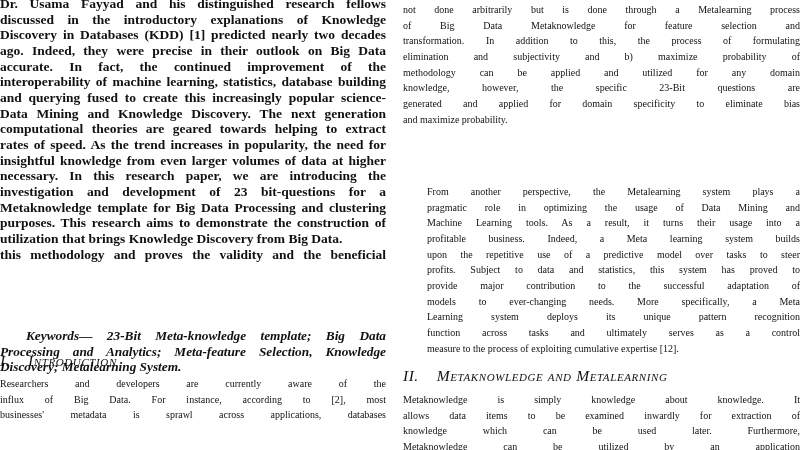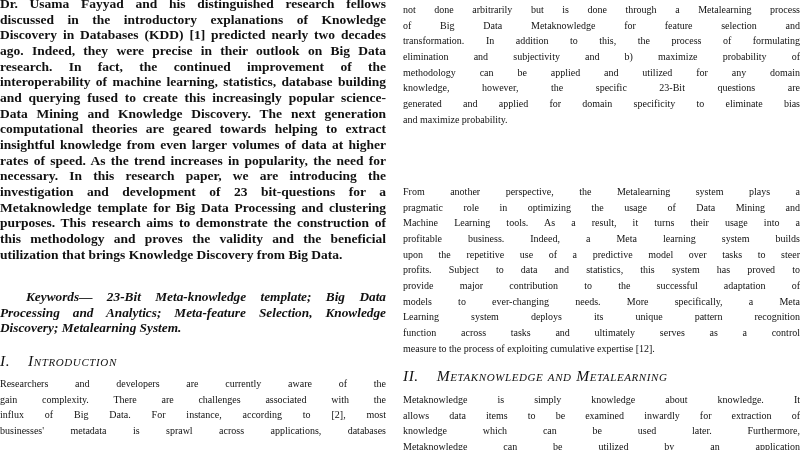--- a/index.html
+++ b/index.html
@@ -22,26 +22,26 @@
     text-align-last: justify;
     height: 15.67px;
     line-height: 15.67px;
     overflow: hidden;
     white-space: normal;
   }
   .para-end { text-align-last: left; }
 
   .abstract  { font-weight: bold; font-size: 13.5px; top: -4px; }
   .keywords  { font-weight: bold; font-style: italic; font-size: 13.3px; top: 289px; }
-  .keywords .line:first-child { text-indent: 26px; }
+  .keywords .line:first-child { text-indent: 26px; margin-top: 39px; }
 
   .body-text { font-size: 10px; }
   .intro { top: 376px; }
   .para1 { top: 2px; }
-  .para2 { top: 184px; }
+  .para2 { top: 184px; margin-left: 24px; }
   .para3 { top: 392px; }
 
   .section-heading {
     position: absolute; left: 0; right: 0;
     text-align: left;
     font-size: 15.5px;
     line-height: 16px;
     white-space: nowrap;
     font-style: italic;
   }
@@ -54,48 +54,47 @@
 <body>
 
 <div class="page">
 
   <div class="col" id="left-col">
     <div class="tblock abstract">
         <div class="line">Dr. Usama Fayyad and his distinguished research fellows</div>
         <div class="line">discussed in the introductory explanations of Knowledge</div>
         <div class="line">Discovery in Databases (KDD) [1] predicted nearly two decades</div>
         <div class="line">ago. Indeed, they were precise in their outlook on Big Data</div>
-        <div class="line">research. In fact, the continued improvement of the</div>
+        <div class="line">accurate. In fact, the continued improvement of the</div>
         <div class="line">interoperability of machine learning, statistics, database building</div>
         <div class="line">and querying fused to create this increasingly popular science-</div>
         <div class="line">Data Mining and Knowledge Discovery. The next generation</div>
         <div class="line">computational theories are geared towards helping to extract</div>
+        <div class="line">rates of speed. As the trend increases in popularity, the need for</div>
         <div class="line">insightful knowledge from even larger volumes of data at higher</div>
-        <div class="line">rates of speed. As the trend increases in popularity, the need for</div>
         <div class="line">necessary. In this research paper, we are introducing the</div>
         <div class="line">investigation and development of 23 bit-questions for a</div>
         <div class="line">Metaknowledge template for Big Data Processing and clustering</div>
         <div class="line">purposes. This research aims to demonstrate the construction of</div>
+        <div class="line para-end">utilization that brings Knowledge Discovery from Big Data.</div>
         <div class="line">this methodology and proves the validity and the beneficial</div>
-        <div class="line para-end">utilization that brings Knowledge Discovery from Big Data.</div>
       </div>
 
     <div class="tblock keywords">
         <div class="line">Keywords— 23-Bit Meta-knowledge template; Big Data</div>
         <div class="line">Processing and Analytics; Meta-feature Selection, Knowledge</div>
         <div class="line para-end">Discovery; Metalearning System.</div>
       </div>
 
     <div class="section-heading" id="heading-1">
       <span class="sec-num">I.</span><span class="sec-title">Introduction</span>
     </div>
 
     <div class="tblock body-text intro">
         <div class="line">Researchers and developers are currently aware of the</div>
-        <div class="line">gain complexity. There are challenges associated with the</div>
         <div class="line">influx of Big Data. For instance, according to [2], most</div>
         <div class="line">businesses' metadata is sprawl across applications, databases</div>
       </div>
   </div>
 
   <div class="col" id="right-col">
     <div class="tblock body-text para1">
         <div class="line">not done arbitrarily but is done through a Metalearning process</div>
         <div class="line">of Big Data Metaknowledge for feature selection and</div>
         <div class="line">transformation. In addition to this, the process of formulating</div>

